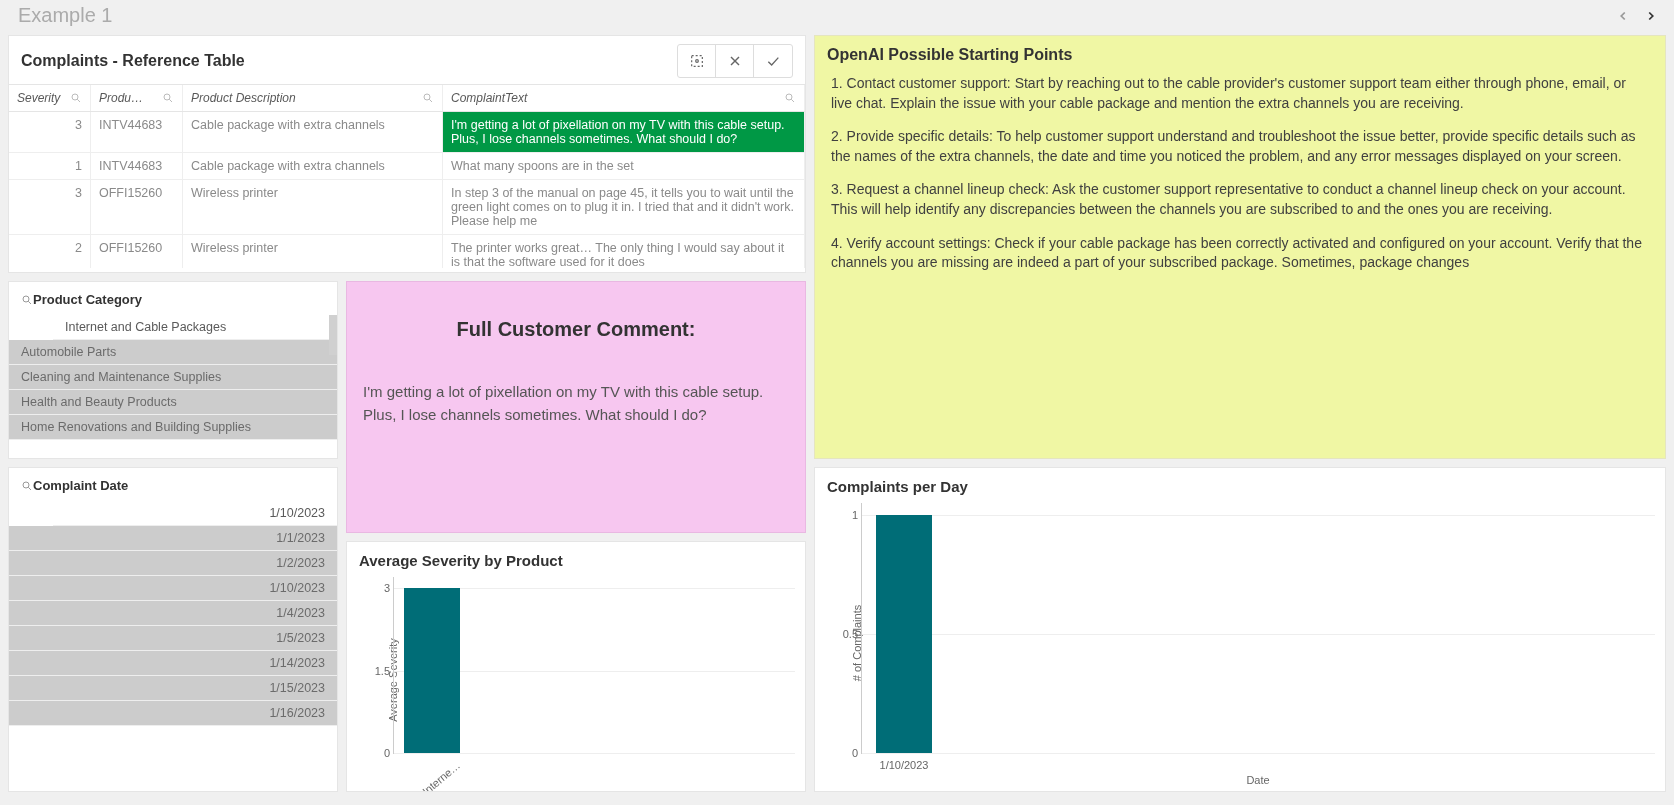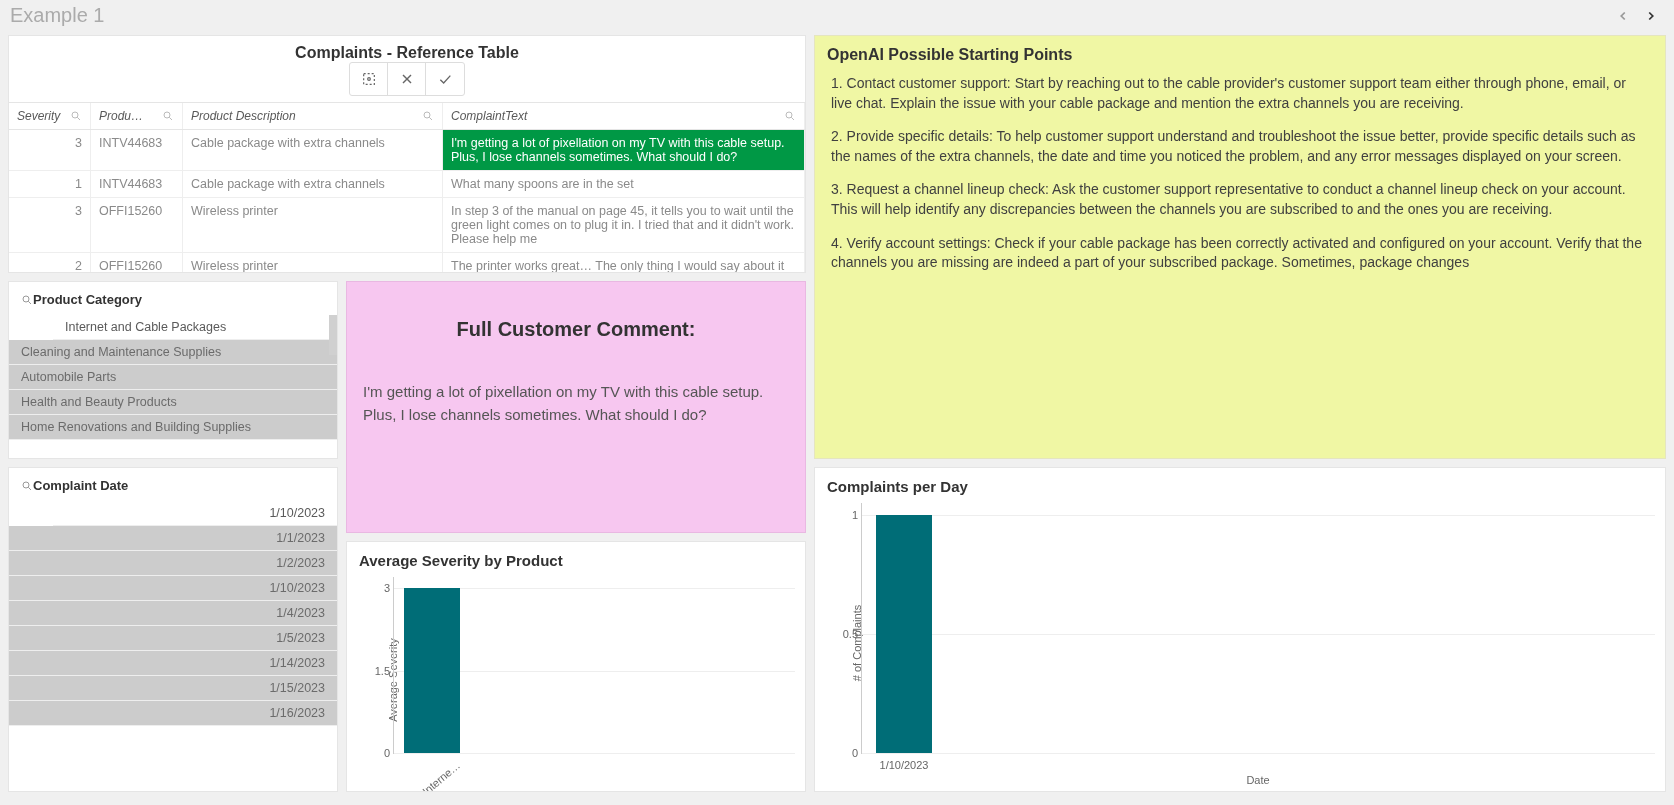--- a/index.html
+++ b/index.html
@@ -8,20 +8,21 @@
     background: #f0f0f0;
     font-size: 13px;
     color: #595959;
     overflow: hidden;
   }
   .sheet-header {
     display: flex;
     align-items: center;
     justify-content: space-between;
     padding: 4px 10px 8px 10px;
+    margin-left: 8px;
   }
   .sheet-title {
     font-size: 20px;
     color: #ababab;
     font-weight: 400;
   }
   .nav-arrows { display: flex; gap: 14px; align-items: center; padding-right: 6px;}
   .nav-arrow { cursor: pointer; color: #999; }
   .nav-arrow.active { color: #333; }
   .nav-arrow svg { width: 14px; height: 14px; display:block; }
@@ -42,21 +43,20 @@
     overflow: hidden;
   }
 
   
   .complaints-panel { grid-column: 1 / 3; grid-row: 1; }
   .panel-header {
     display: flex;
     align-items: center;
     justify-content: space-between;
     padding: 8px 12px 6px 12px;
-    flex-direction: column;
   }
   .panel-title { font-size: 16px; font-weight: 600; color: #333; }
   .panel-actions {
     display: flex;
     border: 1px solid #ddd;
     border-radius: 3px;
     background:#fff;
   }
   .panel-action-btn {
     width: 38px; height: 32px;
@@ -332,22 +332,22 @@
           <svg viewBox="0 0 24 24" fill="none" stroke="currentColor" stroke-width="2">
             <circle cx="10" cy="10" r="6"></circle>
             <line x1="20" y1="20" x2="14.5" y2="14.5"></line>
           </svg>
         </span>
       <span>Product Category</span>
     </div>
     <div class="list-body" id="prodcat-body">
       <div class="list-scroll-ind"></div>
     <div class="list-item possible">Internet and Cable Packages</div>
+        <div class="list-item">Automobile Parts</div>
         <div class="list-item">Cleaning and Maintenance Supplies</div>
-        <div class="list-item">Automobile Parts</div>
         <div class="list-item">Health and Beauty Products</div>
         <div class="list-item">Home Renovations and Building Supplies</div>
       </div>
   </div>
 
   <div class="comment-panel">
     <div class="comment-title">Full Customer Comment:</div>
     <div class="comment-body">I'm getting a lot of pixellation on my TV with this cable setup. Plus, I lose channels sometimes. What should I do?</div>
   </div>
 

